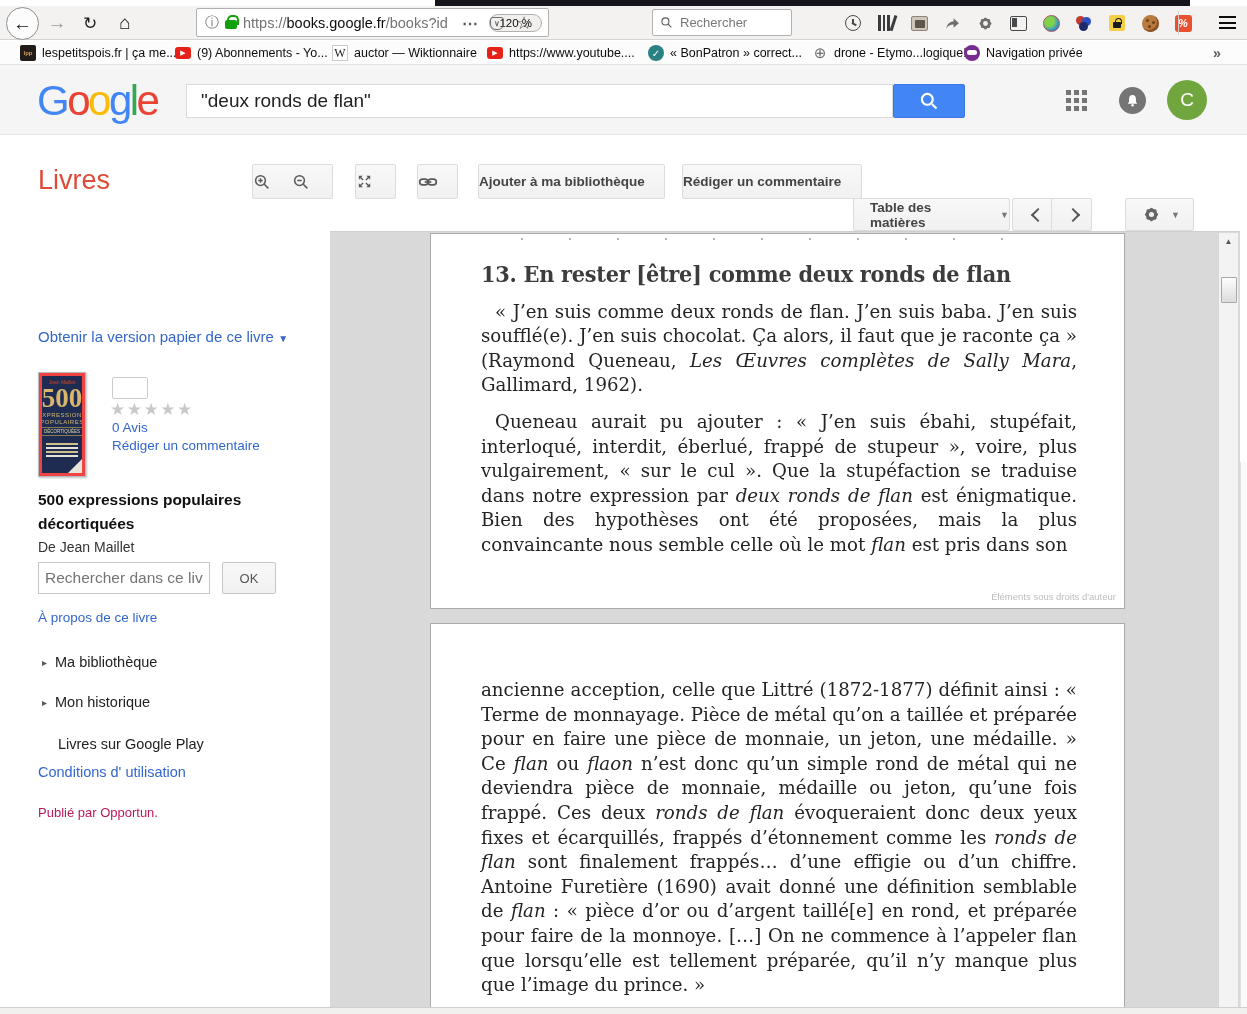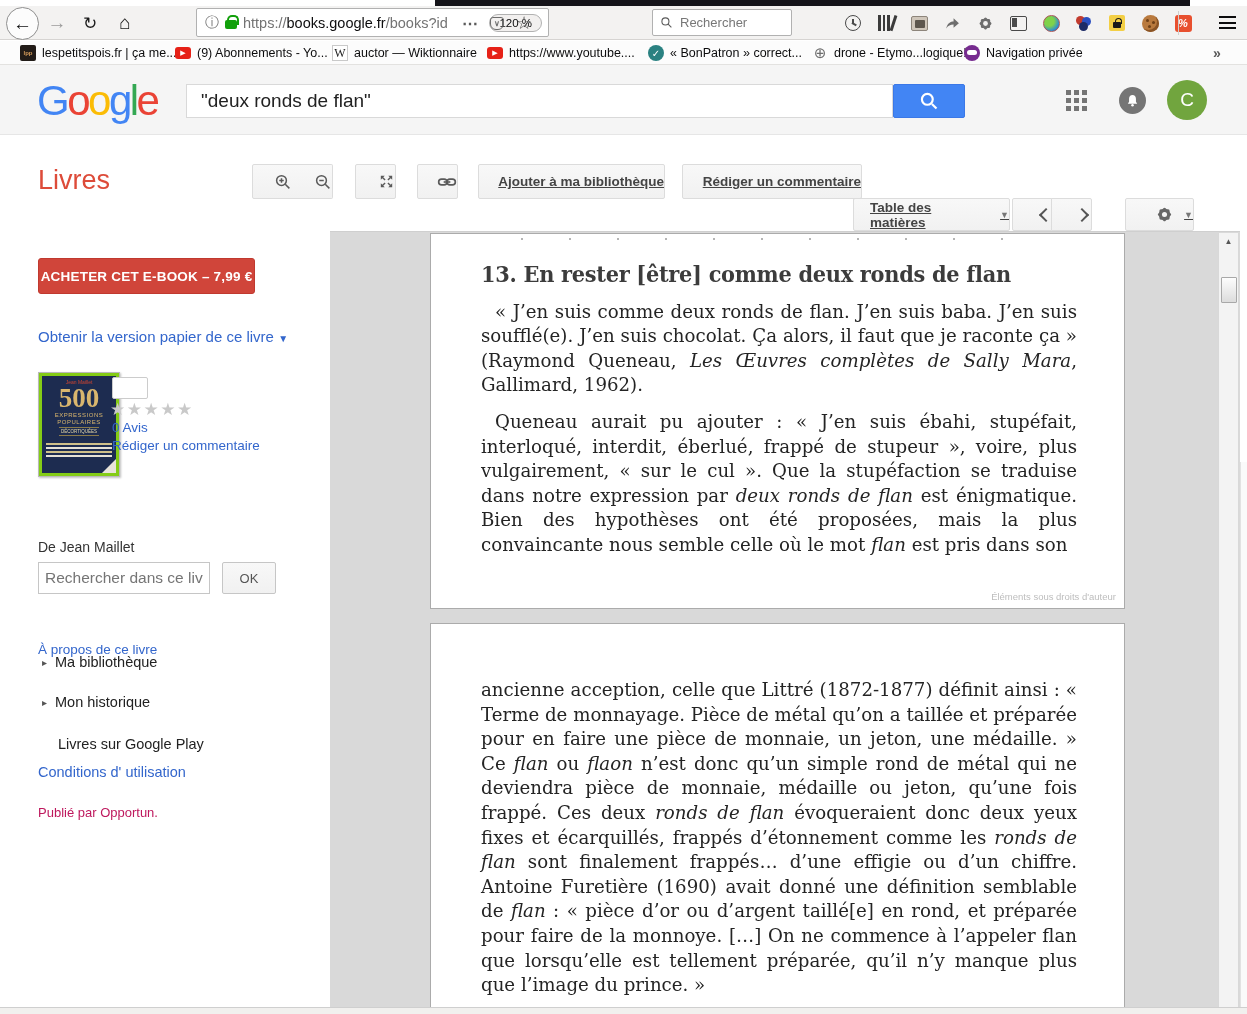--- a/index.html
+++ b/index.html
@@ -71,56 +71,56 @@
   .gsearch-input { position:absolute; left:186px; top:19px; width:707px; height:34px; border:1px solid #d9d9d9; background:#fff; font-size:19px; padding:0 14px; color:#222; font-family:"Liberation Sans", sans-serif; }
   .gsearch-btn { position:absolute; left:893px; top:19px; width:72px; height:34px; background:#4285f4; border:1px solid #3b78e7; border-radius:2px; display:flex; align-items:center; justify-content:center; }
   .apps-grid { position:absolute; left:1066px; top:25px; width:22px; height:22px; display:grid; grid-template-columns:repeat(3,5px); grid-template-rows:repeat(3,5px); gap:3px; }
   .apps-grid i { background:#757575; display:block; }
   .bell-wrap { position:absolute; left:1119px; top:22px; width:27px; height:27px; border-radius:50%; background:#757575; display:flex; align-items:center; justify-content:center; }
   .avatar { position:absolute; left:1167px; top:15px; width:40px; height:40px; border-radius:50%; background:#71a53e; color:#fff; font-size:19px; display:flex; align-items:center; justify-content:center; }
 
   
   .books-toolbar { left:0; top:135px; width:1247px; height:96px; background:#fff; }
   .product-name { position:absolute; left:38px; top:30px; font-size:27px; color:#dd4b39; }
-  .gbtn { position:absolute; top:29px; height:35px; background:linear-gradient(#f8f8f8,#f1f1f1); border:1px solid #dcdcdc; border-radius:2px; display:flex; align-items:center; justify-content:flex-end; color:#444; font-size:13.5px; font-weight:bold;text-decoration:underline; }
+  .gbtn { position:absolute; top:29px; height:35px; background:linear-gradient(#f8f8f8,#f1f1f1); border:1px solid #dcdcdc; border-radius:2px; display:flex; align-items:center; justify-content:flex-start; color:#444; font-size:13.5px; font-weight:bold; }
   .gbtn.icbtn { width:41px; }
   .row2 { top:63px; height:33px;padding-left:16px; }
   .toc-caret { color:#777; font-size:9px; margin-left:10px; }
   .chev { width:10px; height:10px; border-right:2.6px solid #555; border-bottom:2.6px solid #555; }
   .chev.left { transform:rotate(135deg); margin-left:4px; }
   .chev.right { transform:rotate(-45deg); margin-right:4px; }
 
   
   .main { left:0; top:231px; width:1247px; height:777px; }
   .sidebar { position:absolute; left:0; top:0; width:330px; height:777px; background:#fff; }
   .content { position:absolute; left:330px; top:0; width:910px; height:777px; background:#d9d9d9; border-top:1px solid #cfcfcf; overflow:hidden; }
 
   
   .buy-btn { position:absolute; left:38px; top:27px; width:217px; height:36px; background:#d0453a; border:1px solid #c0392f; border-radius:3px; color:#fff; font-size:13.5px; font-weight:bold; display:flex; align-items:center; justify-content:center; letter-spacing:.2px; }
   .blue { color:#3366cc; }
   .paper-link { position:absolute; left:38px; top:97px; font-size:15px; }
   .paper-link .tri { font-size:10px; }
-  .cover { position:absolute; left:38px; top:141px; width:82px; height:105px; background:#84cc16; border:1px solid #b9b9b9; box-shadow:1px 1px 2px rgba(0,0,0,.25); padding:3px; }
+  .cover { position:absolute; left:38px; top:141px; width:48px; height:105px; background:#ef4444; border:1px solid #b9b9b9; box-shadow:1px 1px 2px rgba(0,0,0,.25); padding:3px; }
   .cover-in { width:100%; height:100%; background:#1d2c50; position:relative; display:flex; flex-direction:column; align-items:center; overflow:hidden; }
   .cov-auth { color:#d2452f; font-size:5px; margin-top:3px; }
   .cov-500 { color:#d9b66e; font-family:"Liberation Serif", serif; font-size:27px; font-weight:bold; line-height:26px; }
   .cov-l1 { color:#d9b66e; font-size:6px; letter-spacing:.5px; margin-top:1px; }
   .cov-l3 { color:#e8d9a8; font-size:4.5px; margin-top:2px; border-top:1px solid #8a7a4a; border-bottom:1px solid #8a7a4a; padding:1px 2px; }
   .cov-lines { position:absolute; left:4px; right:4px; bottom:14px; }
   .cov-lines i { display:block; height:1.5px; margin-bottom:2.5px; }
   .cov-tri { position:absolute; right:0; bottom:0; width:0; height:0; border-left:14px solid transparent; border-bottom:14px solid #e8e4da; }
   .gplus-btn { position:absolute; left:112px; top:146px; width:36px; height:22px; background:#fff; border:1px solid #ccc; border-radius:2px; color:#d14836; font-size:12.5px; font-weight:bold; display:flex; align-items:center; justify-content:center; }
   .stars { position:absolute; left:110px; top:168px; color:#c9c9c9; font-size:17px; letter-spacing:1.5px; }
   .avis { position:absolute; left:112px; top:189px; font-size:13.5px; }
   .review-link { position:absolute; left:112px; top:207px; font-size:13.5px; }
   .bk-title { position:absolute; left:38px; top:257px; width:250px; font-size:15.5px; font-weight:bold; color:#111; line-height:24px; }
   .bk-author { position:absolute; left:38px; top:308px; font-size:14px; color:#333; }
   .side-search { position:absolute; left:38px; top:331px; width:172px; height:32px; border:1px solid #c6c6c6; font-size:15.5px; color:#999; padding:0 6px; font-family:"Liberation Sans", sans-serif; }
   .ok-btn { position:absolute; left:222px; top:331px; width:54px; height:32px; background:linear-gradient(#f8f8f8,#f1f1f1); border:1px solid #c6c6c6; border-radius:2px; font-size:13px; color:#555; display:flex; align-items:center; justify-content:center; }
-  .about-link { position:absolute; left:38px; top:379px; font-size:13.5px;margin-top:32px; }
+  .about-link { position:absolute; left:38px; top:379px; font-size:13.5px; }
   .nav-item { position:absolute; left:42px; font-size:14.5px; color:#222; display:flex; align-items:center; gap:8px; }
   .nav-item .tri { color:#555; font-size:10px; }
   .play-link { position:absolute; left:58px; top:505px; font-size:14.5px; color:#222; }
   .terms-link { position:absolute; left:38px; top:533px; font-size:14.5px; }
   .publisher { position:absolute; left:38px; top:574px; font-size:13px; color:#be185d; }
 
   
   .page { position:absolute; left:100px; width:695px; background:#fff; border:1px solid #ababab; }
   .page1 { top:1px; height:376px; }
   .page2 { top:391px; height:390px; }
@@ -372,23 +372,20 @@
           </g>
           <circle cx="12" cy="12" r="3.2" fill="#f4f4f4"></circle>
         </svg>
       <span style="color:#777; font-size:9px;">▼</span>
     </div>
   </div>
 
   <div class="abs main">
 
     <div class="sidebar">
-      <div class="buy-btn">
-          <span>ACHETER CET E-BOOK – 7,99 €</span>
-        </div>
       <div class="paper-link blue"><span>Obtenir la version papier de ce livre</span> <span class="tri">▼</span></div>
 
       <div class="cover">
         <div class="cover-in">
           <div class="cov-auth">Jean Maillet</div>
           <div class="cov-500">500</div>
           <div class="cov-l1">EXPRESSIONS</div>
           <div class="cov-l1">POPULAIRES</div>
           <div class="cov-l3">DÉCORTIQUÉES</div>
           <div class="cov-lines">
@@ -401,20 +398,21 @@
         </div>
       </div>
 
       <div class="gplus-btn">
           <span></span>
         </div>
       <div class="stars">★★★★★</div>
       <div class="avis blue">0 Avis</div>
       <div class="review-link blue">Rédiger un commentaire</div>
 
+      <div class="bk-title">500 expressions populaires décortiquées</div>
       <div class="bk-author">De Jean Maillet</div>
 
       <input class="side-search" readonly="" placeholder="Rechercher dans ce livre" style="">
       <div class="ok-btn">
           <span>OK</span>
         </div>
 
       <div class="about-link blue">À propos de ce livre</div>
 
       <div class="nav-item" style="top:423px;">

